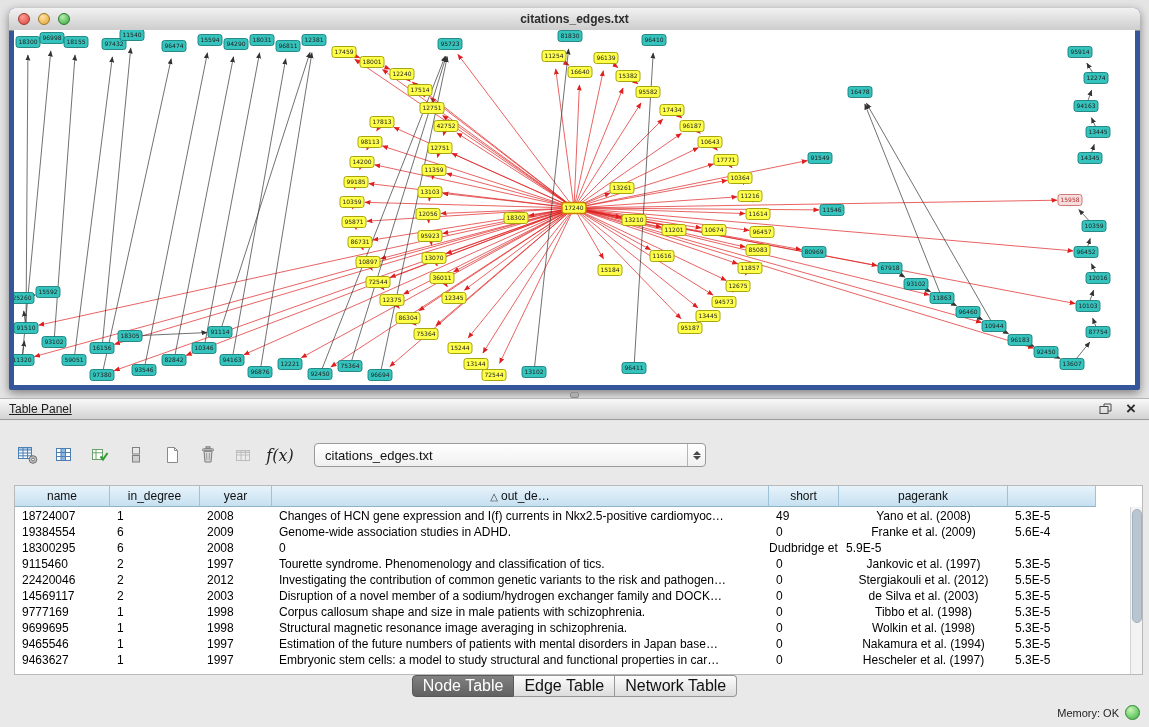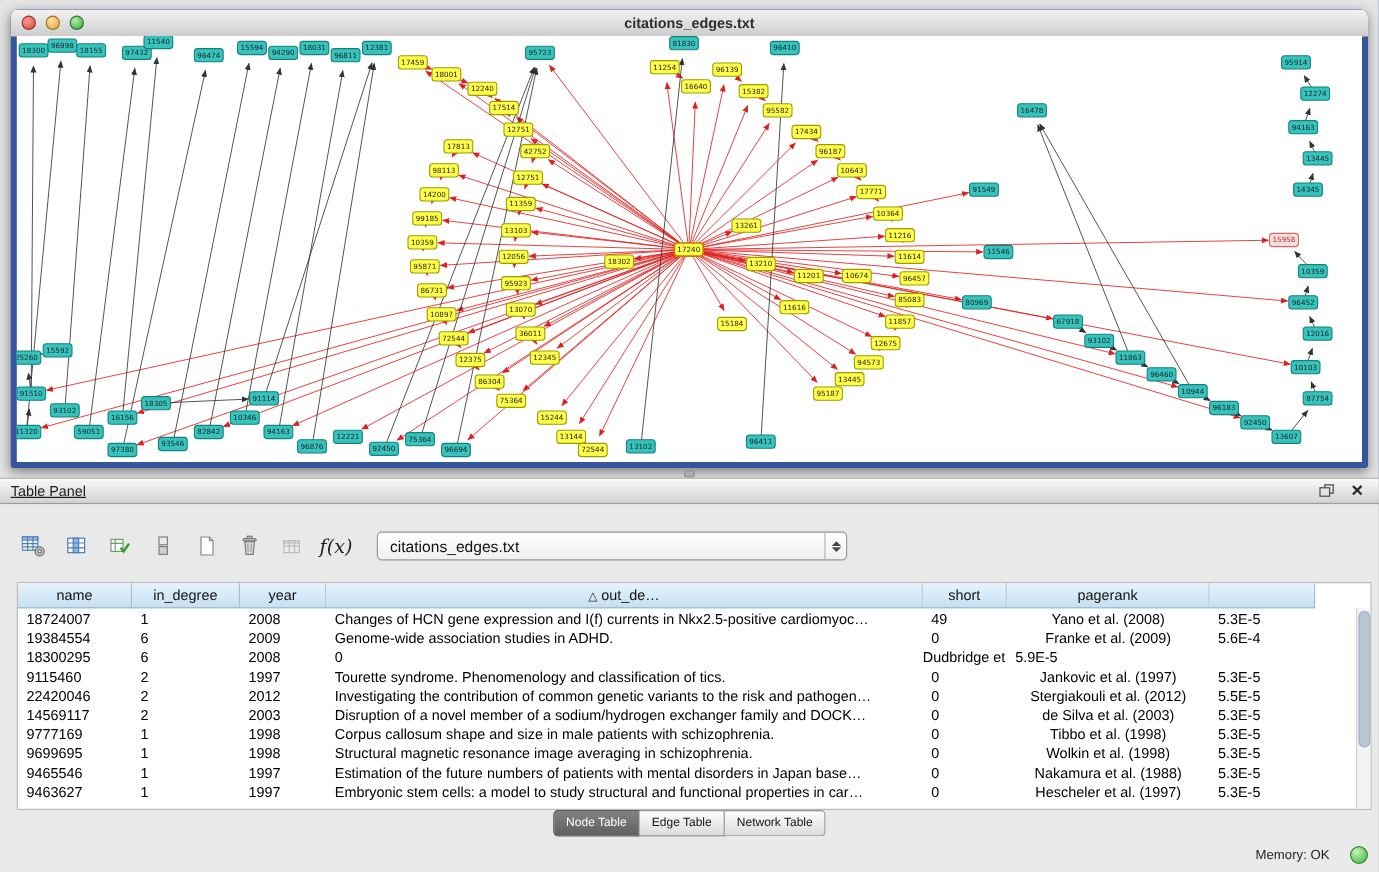--- a/index.html
+++ b/index.html
@@ -96,30 +96,30 @@
   }
   .cell.c{text-align:center;padding-left:0;}
   .vscroll{
     position:absolute;right:0;top:21px;bottom:0;width:12px;
     background:#f3f3f3;border-left:1px solid #d4d4d4;box-sizing:border-box;
   }
   .vthumb{position:absolute;left:1px;top:2px;width:8px;height:112px;border-radius:5px;background:#b9c6d2;border:1px solid #9fb0c0;}
   
   .tabs{position:absolute;left:0;right:0;top:254px;display:flex;justify-content:center;}
   .tab{
-    height:20px;line-height:20px;font-size:10px;padding:0 10px;color:#111;
+    height:20px;line-height:20px;font-size:16px;padding:0 10px;color:#111;
     background:linear-gradient(#fdfdfd,#dcdcdc);
     border:1px solid #979797;border-left:none;white-space:nowrap;
   }
   .tab:first-child{border-left:1px solid #979797;border-radius:4px 0 0 4px;}
   .tab:last-child{border-radius:0 4px 4px 0;}
   .tab.selected{background:linear-gradient(#818181,#616161);color:#fff;border-color:#585858;}
   
   .statusbar{
-    position:absolute;right:9px;bottom:7px;display:flex;align-items:center;gap:17px;
+    position:absolute;right:9px;bottom:7px;display:flex;align-items:center;gap:6px;
     font-size:11px;color:#1e1e1e;
   }
   .mem-dot{width:13px;height:13px;border-radius:50%;
     background:radial-gradient(circle at 35% 30%,#c8f5b4,#35b13c);border:1px solid #2b8531;}
 </style>
 </head>
 <body>
 
 <div class="net-window">
   <div class="titlebar">
@@ -936,21 +936,21 @@
           <div class="cell c">Wolkin et al. (1998)</div>
           <div class="cell">5.3E-5</div>
           <div class="cell"></div>
         </div>
         <div class="grid-row">
           <div class="cell">9465546</div>
           <div class="cell">1</div>
           <div class="cell">1997</div>
           <div class="cell">Estimation of the future numbers of patients with mental disorders in Japan base…</div>
           <div class="cell">0</div>
-          <div class="cell c">Nakamura et al. (1988)</div>
+          <div class="cell c">Nakamura et al. (1994)</div>
           <div class="cell">5.3E-5</div>
           <div class="cell"></div>
         </div>
         <div class="grid-row">
           <div class="cell">9463627</div>
           <div class="cell">1</div>
           <div class="cell">1997</div>
           <div class="cell">Embryonic stem cells: a model to study structural and functional properties in car…</div>
           <div class="cell">0</div>
           <div class="cell c">Hescheler et al. (1997)</div>

